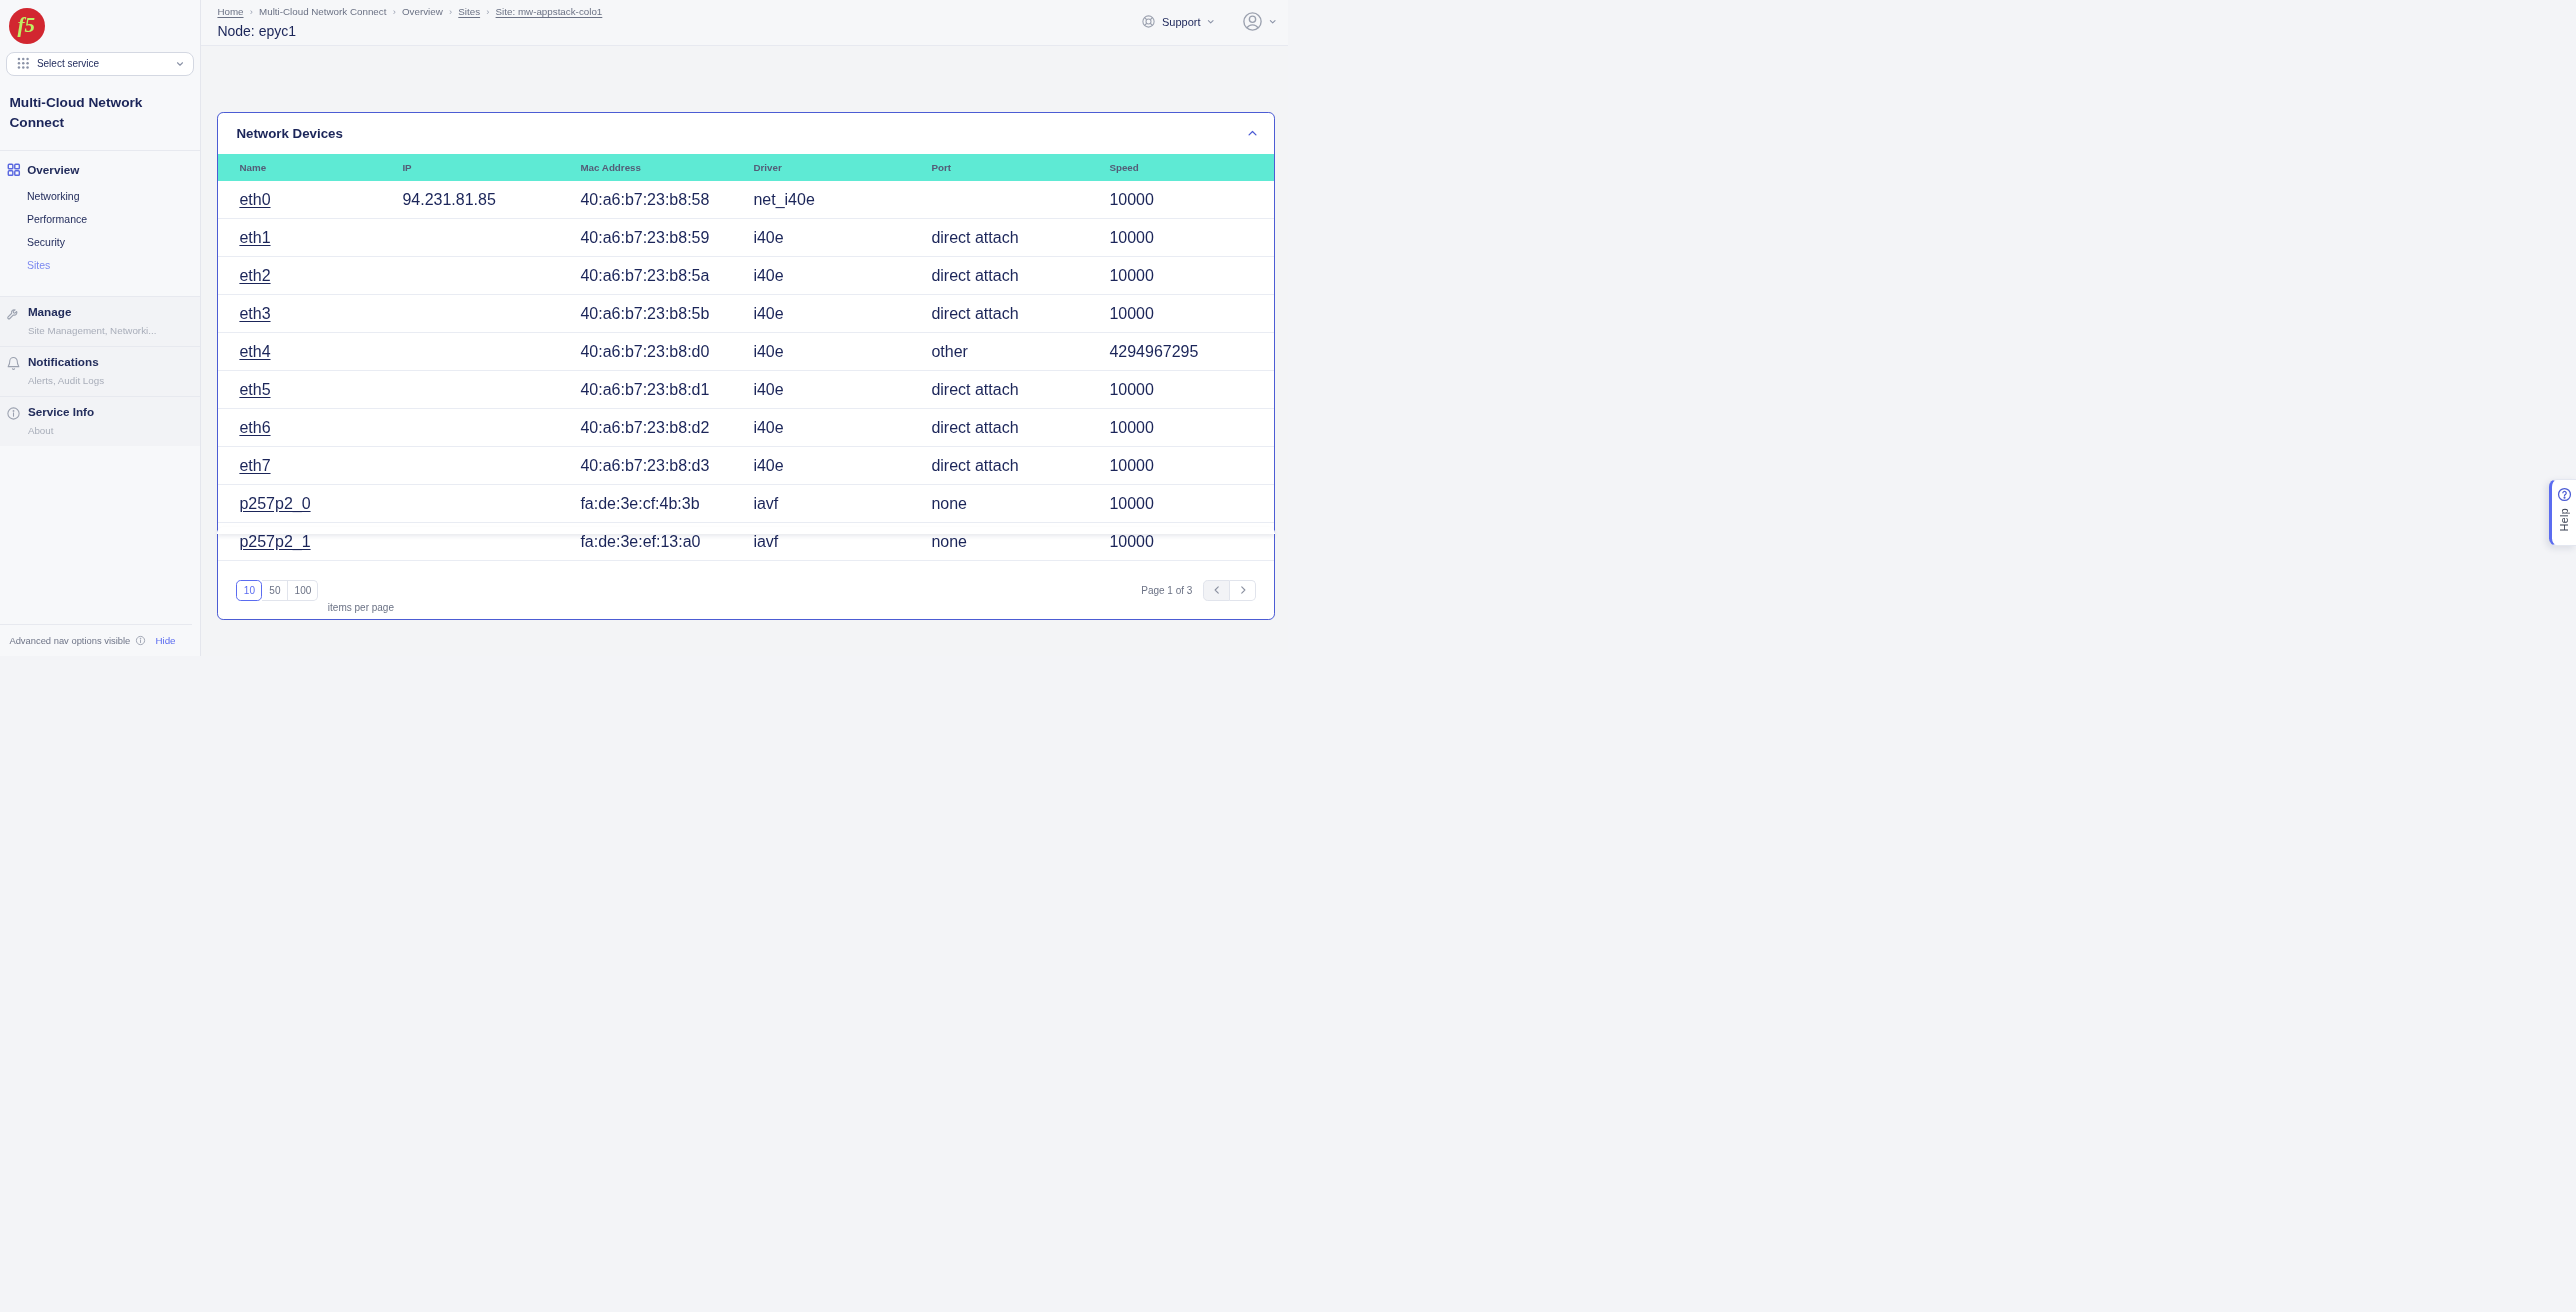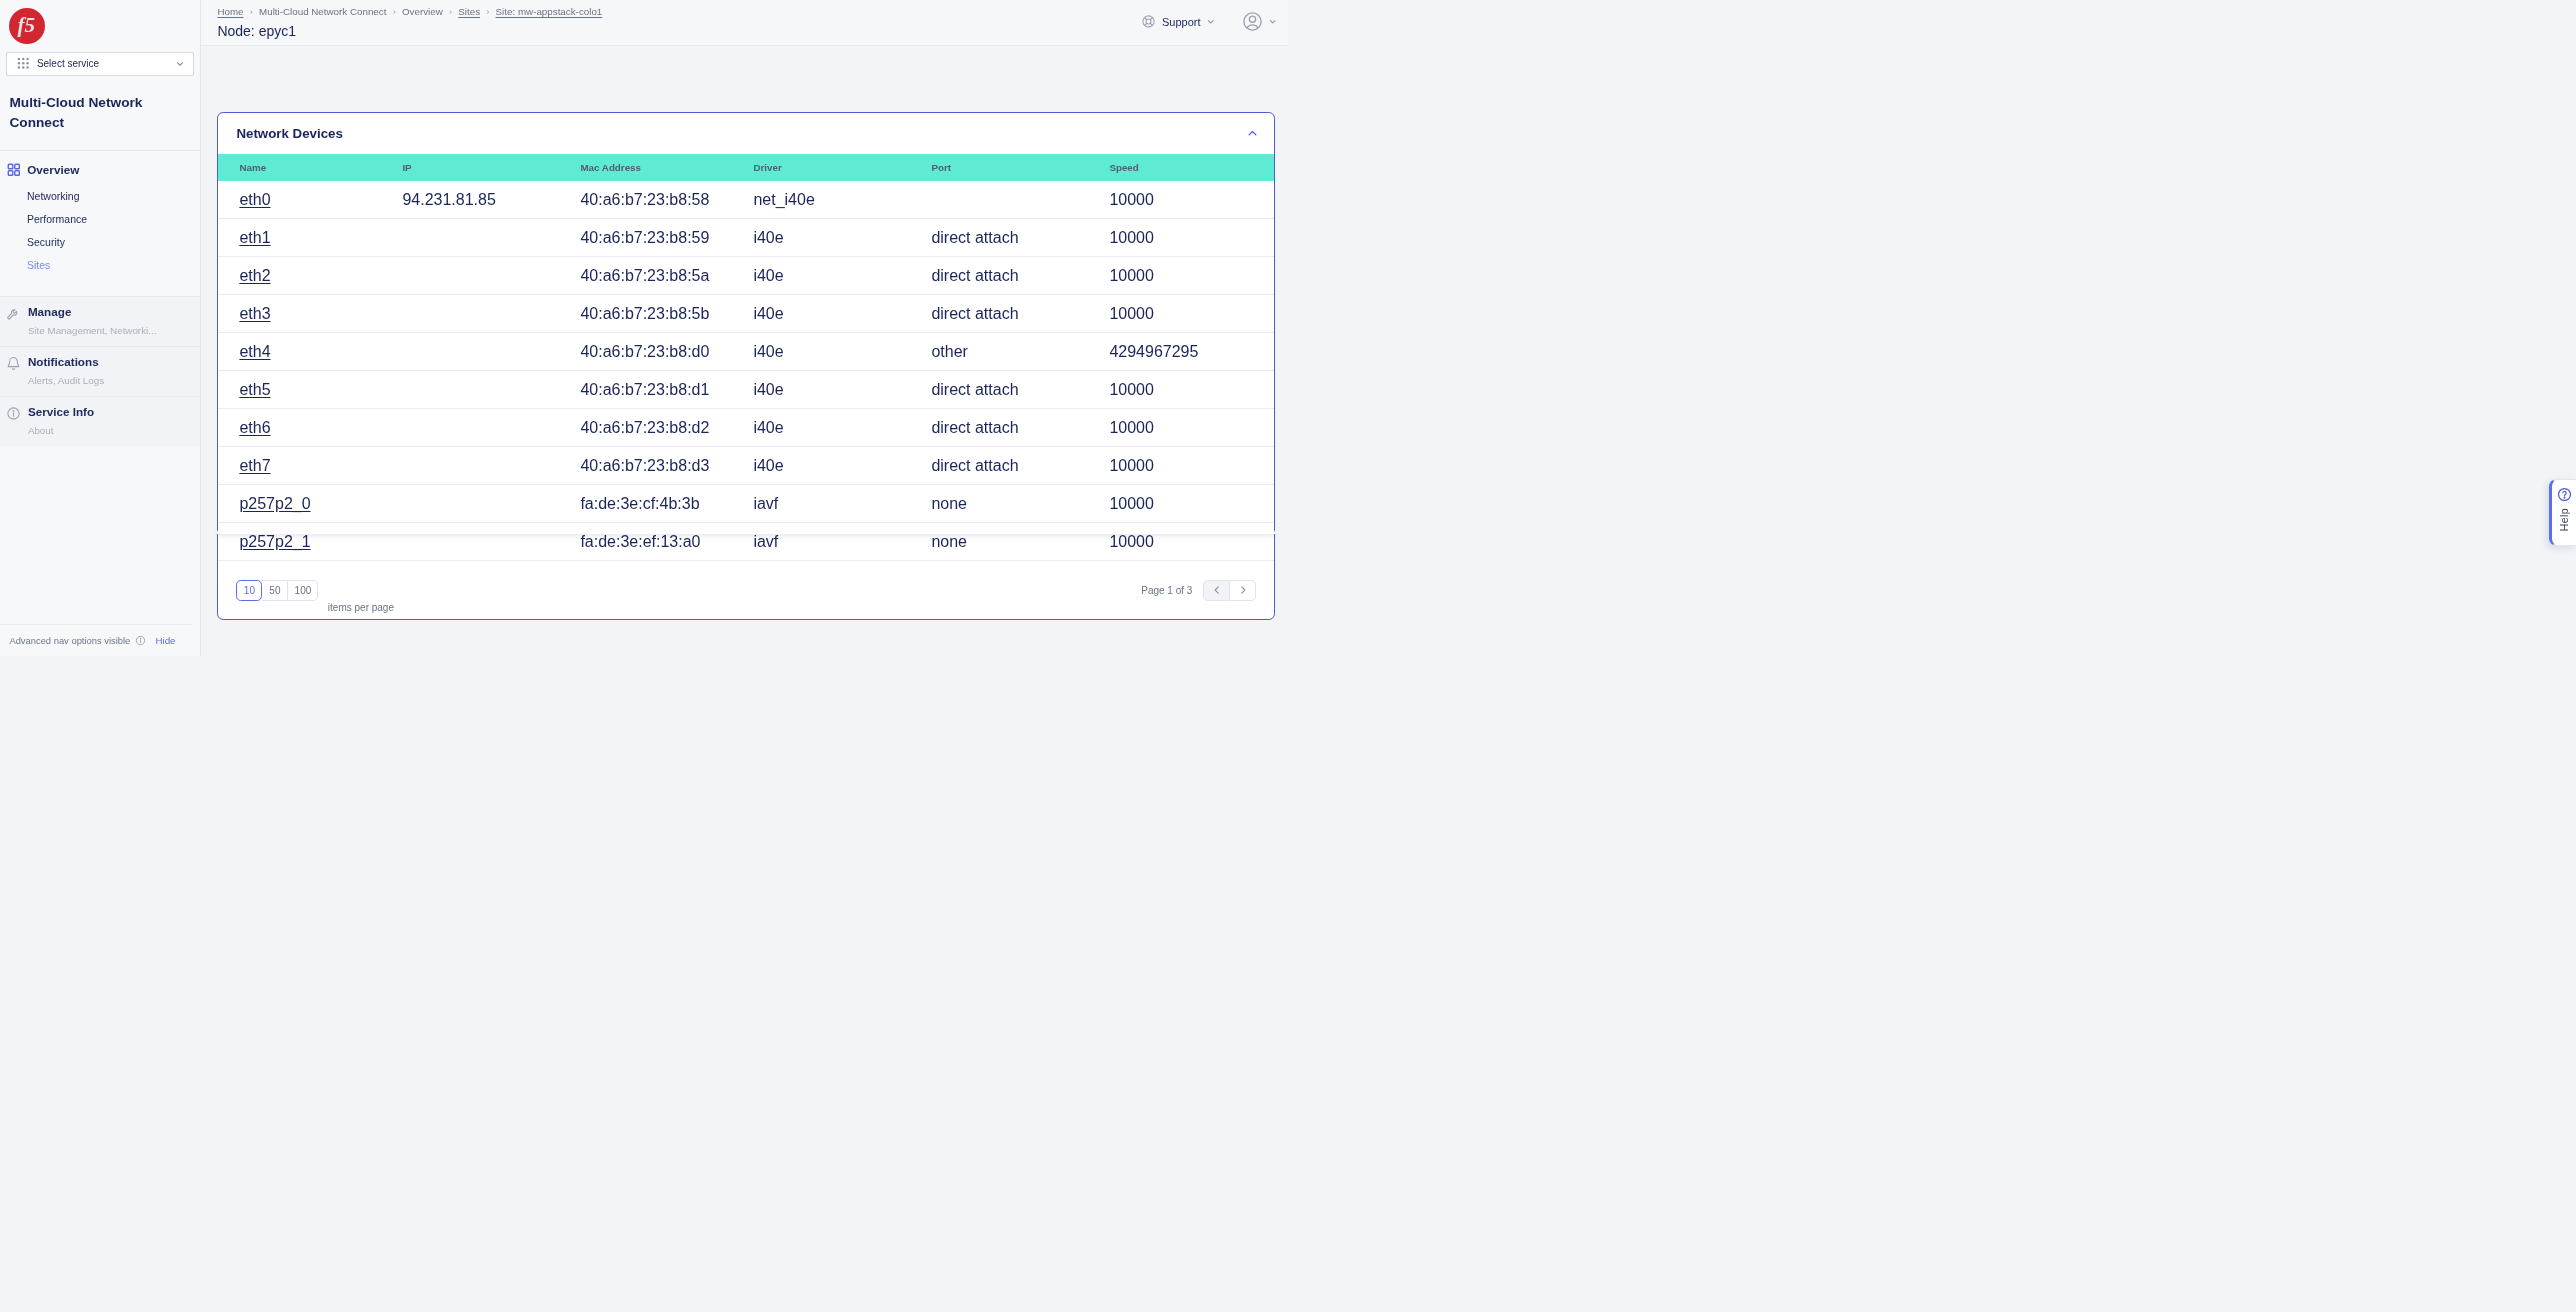--- a/index.html
+++ b/index.html
@@ -2,22 +2,22 @@
 <html style="font-size:12.5px"><head>
 <meta charset="utf-8">
 <style>
   * { margin:0; padding:0; box-sizing:border-box; }
   html,body { width:1288px; height:656px; overflow:hidden; }
   body { font-family:"Liberation Sans", sans-serif; background:#f3f4f7; display:flex; color:#1b2559; }
 
   
   .sidebar { width:201px; min-width:201px; height:100%; background:#f7f8fa; border-right:0.8px solid #e4e6ed; display:flex; flex-direction:column; position:relative; }
   .logo-wrap { padding:7.8px 0 0 9.4px; }
-  .f5-logo { width:36px; height:36px; border-radius:50%; background:#d22730; color:#e5e5e5; display:flex; align-items:center; justify-content:center; font-family:"Liberation Serif", serif; font-style:italic; font-weight:bold; font-size:21px; padding-right:2.3px; }
-  .svc-select { margin:7.8px 6.2px 0 6.2px; height:24px; background:#fff; border:0.8px solid #d4d8e2; border-radius:2px; display:flex; align-items:center; padding:0 7.8px 0 9.4px; cursor:pointer; }
+  .f5-logo { width:36px; height:36px; border-radius:50%; background:#d22730; color:#bef264; display:flex; align-items:center; justify-content:center; font-family:"Liberation Serif", serif; font-style:italic; font-weight:bold; font-size:21px; padding-right:2.3px; }
+  .svc-select { margin:7.8px 6.2px 0 6.2px; height:24px; background:#fff; border:0.8px solid #d4d8e2; border-radius:8px; display:flex; align-items:center; padding:0 7.8px 0 9.4px; cursor:pointer; }
   .svc-select .lbl { font-size:10px; color:#242e5e; margin-left:7.8px; flex:1; }
   .product-title { padding:17px 9.4px 0 9.4px; font-size:13.7px; line-height:20px; font-weight:bold; color:#1b2559; }
   .side-div { border-top:0.8px solid #e7e9ef; margin-top:17px; }
   .nav-overview { padding:11px 0 7.8px 0; }
   .nav-head { display:flex; align-items:center; padding:0 6.2px; cursor:pointer; }
   .nav-head .t { font-size:11.7px; font-weight:600; color:#232d5c; margin-left:5.5px; }
   .nav-sub { padding:7.8px 0 11px 0; }
   .nav-sub .item { padding:5.5px 6.2px 5.5px 27px; font-size:10.5px; color:#232d5c; cursor:pointer; }
   .nav-sub .item.active { color:#7b88f0; }
   .side-section { border-top:0.8px solid #e7e9ef; background:#f2f3f6; padding:8.6px 6.2px 9.4px 6.2px; display:flex; cursor:pointer; }

